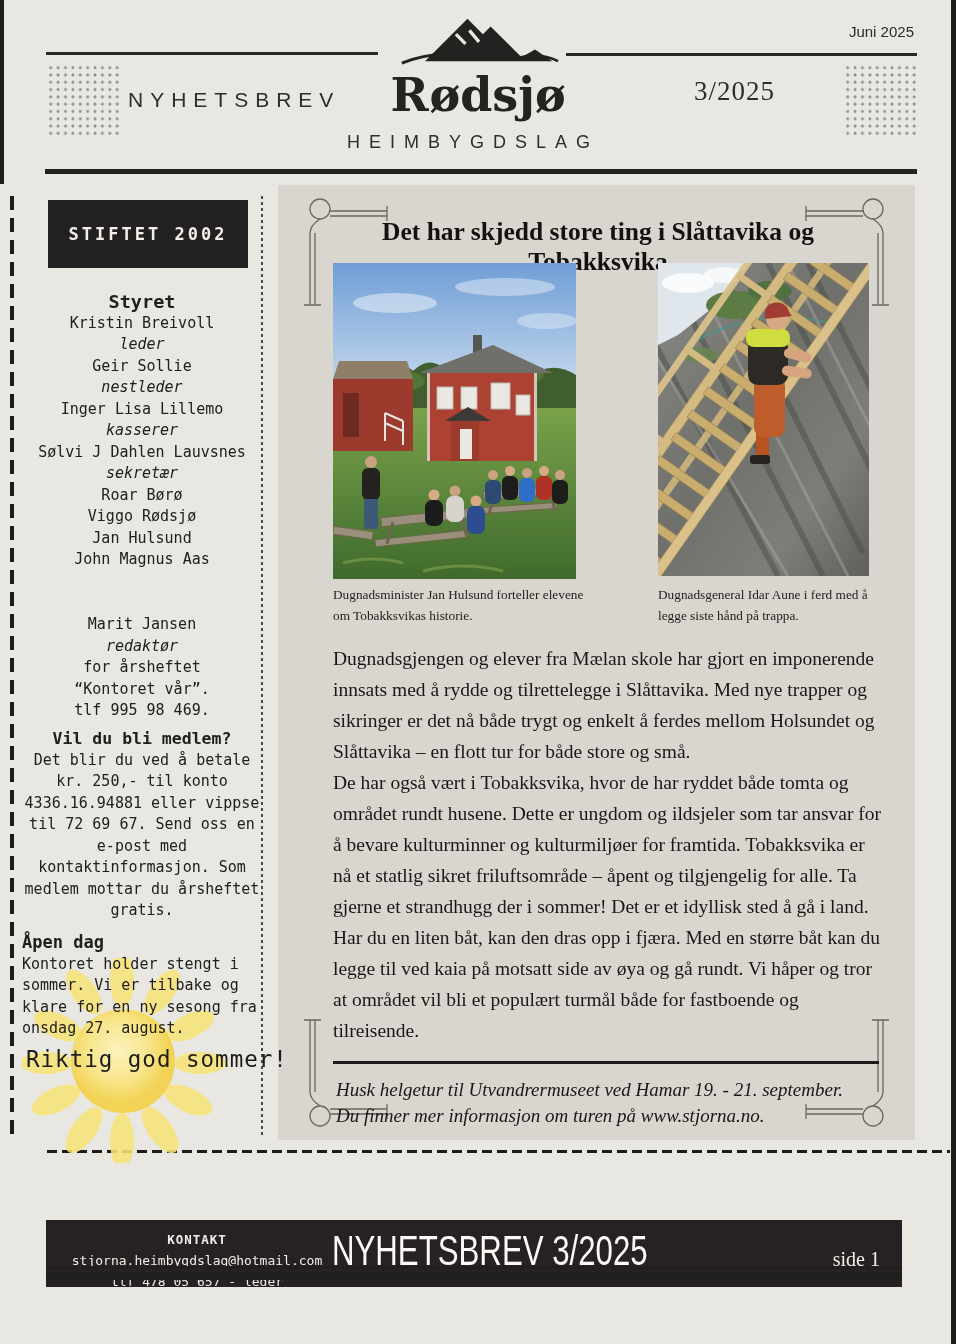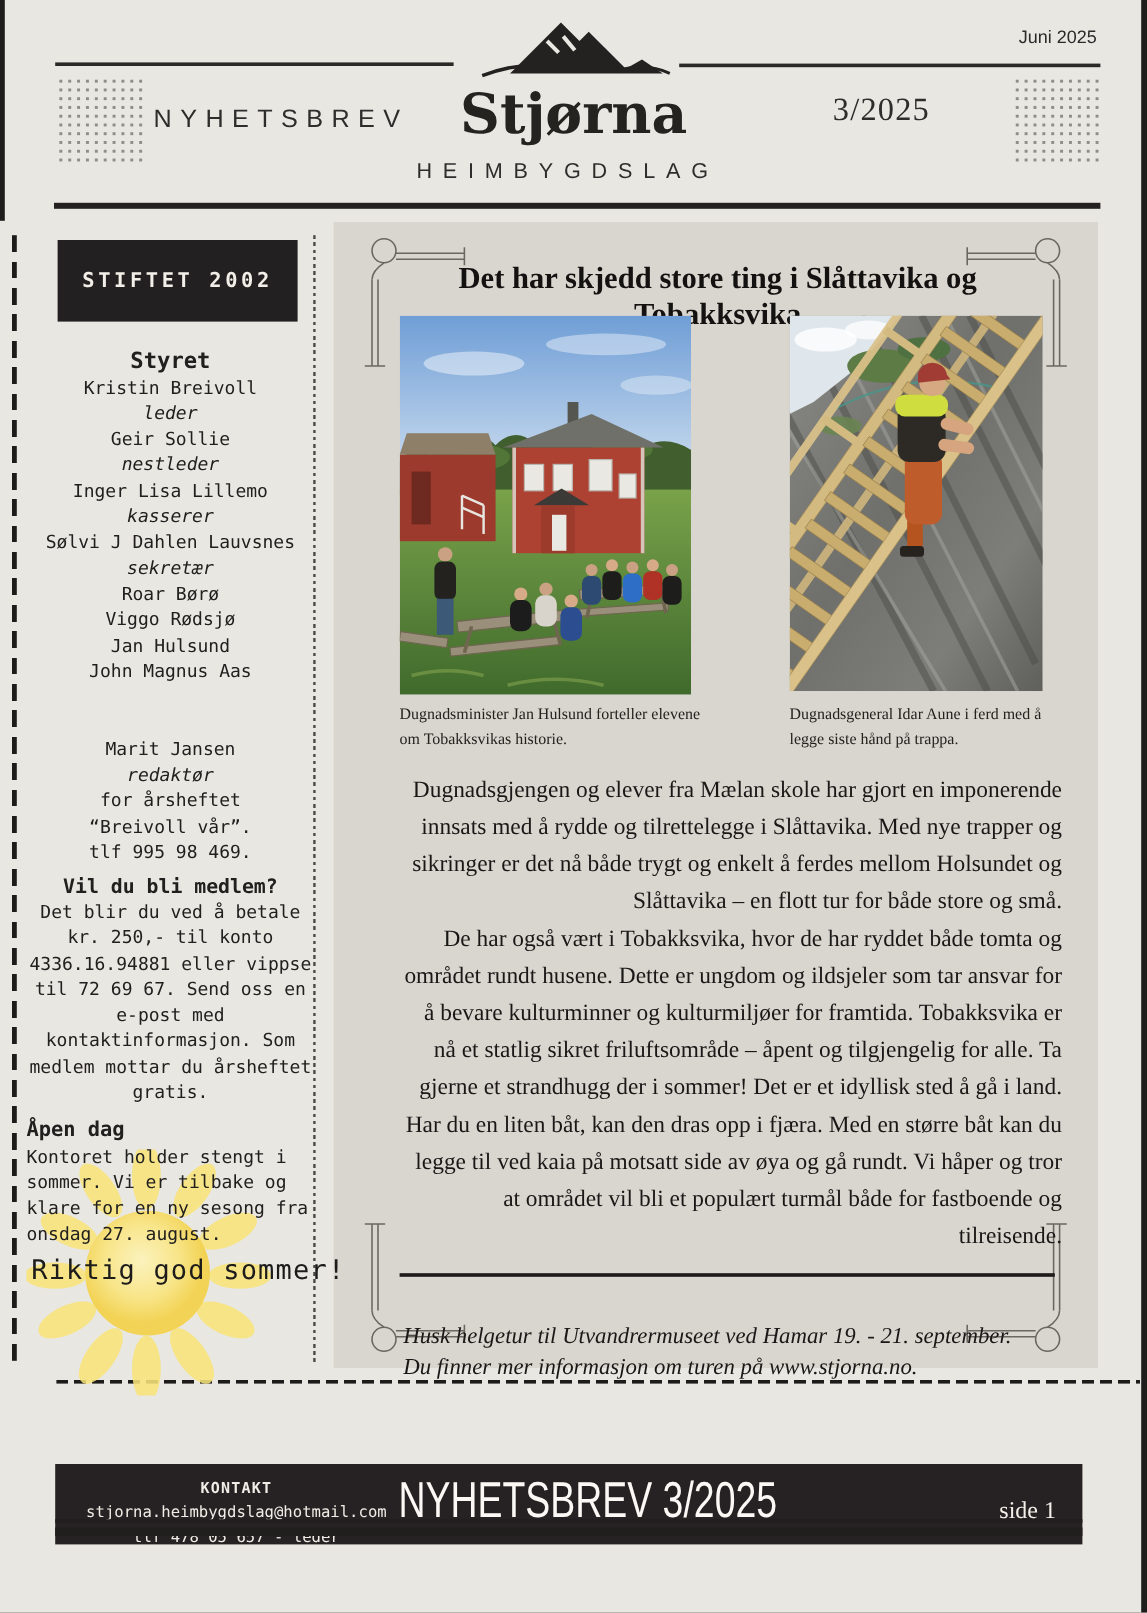--- a/index.html
+++ b/index.html
@@ -56,24 +56,24 @@
   .a-title{position:absolute;left:35px;top:32px;width:570px;text-align:center;
            font-family:"Liberation Serif",serif;font-weight:bold;font-size:25.5px;color:#131211;}
   .photo{position:absolute;overflow:hidden;}
   .photo svg{display:block;width:100%;height:100%;}
   .photo-left{left:55px;top:78px;width:243px;height:316px;}
   .photo-right{left:380px;top:78px;width:211px;height:313px;}
   .caption{position:absolute;top:399px;font-family:"Liberation Serif",serif;font-size:13.3px;
            line-height:1.6;color:#23221f;}
   .caption-left{left:55px;width:252px;} .caption-right{left:380px;width:218px;}
   .a-body{position:absolute;left:55px;top:458px;width:552px;font-family:"Liberation Serif",serif;
-          font-size:19.5px;line-height:31px;color:#191817;text-align:right;}
+          font-size:19.5px;line-height:31px;color:#191817;}
   .a-body p{margin:0;}
   .a-hr{position:absolute;left:55px;top:876px;width:546px;height:2.5px;background:#1c1b1a;}
-  .a-note{position:absolute;left:58px;top:916px;width:560px;font-family:"Liberation Serif",serif;
+  .a-note{position:absolute;left:58px;top:892px;width:560px;font-family:"Liberation Serif",serif;
           font-style:italic;font-size:19px;line-height:26px;color:#191817;}
   
   .sep{position:absolute;left:47px;top:1150px;width:903px;height:3px;
        background:repeating-linear-gradient(90deg,#1d1c1b 0 10px,transparent 10px 15px);}
   .fbar{position:absolute;left:46px;top:1220px;width:856px;height:67px;background:#262223;
         color:#f0ede7;}
   .f-contact{position:absolute;left:20px;top:9px;width:262px;text-align:center;font-size:13px;
              line-height:21px;}
   .f-contact .k{font-size:12.5px;font-weight:bold;letter-spacing:1px;}
   .f-title{position:absolute;left:286px;top:7px;font-family:"Liberation Sans",sans-serif;
@@ -99,21 +99,21 @@
   <svg class="logo-svg" viewBox="0 0 170 62">
     <path d="M28,54 L72,10 L88,26 L96,18 L128,50 L142,42 L160,54 Z" fill="#242220"></path>
     <path d="M60,26 l10,10 m4,-14 l10,12" stroke="#e9e7e2" stroke-width="3.5" fill="none"></path>
     <path d="M4,56 Q40,42 70,50" stroke="#242220" stroke-width="3" fill="none"></path>
     <path d="M120,52 Q145,44 166,54" stroke="#242220" stroke-width="2.5" fill="none"></path>
   </svg>
 
   <div class="dots left"></div>
   <div class="dots right"></div>
   <div class="h-kicker">NYHETSBREV</div>
-  <div class="h-name">Stjørna</div>
+  <div class="h-name">Rødsjø</div>
   <div class="h-sub">HEIMBYGDSLAG</div>
   <div class="h-issue">3/2025</div>
   <div class="h-thick"></div>
 
   <div class="sb-dash-left"></div>
   <div class="sb-dot-right"></div>
 
   <div class="stiftet">STIFTET 2002</div>
 
   <div class="sb-block" id="sb-board">
@@ -129,21 +129,21 @@
     <div>Roar Børø</div>
     <div>Viggo Rødsjø</div>
     <div>Jan Hulsund</div>
     <div>John Magnus Aas</div>
   </div>
 
   <div class="sb-block" id="sb-editor">
     <div>Marit Jansen</div>
     <div class="italic">redaktør</div>
     <div>for årsheftet</div>
-    <div>“Breivoll vår”.</div>
+    <div>“Kontoret vår”.</div>
     <div>tlf 995 98 469.</div>
   </div>
 
   <div class="sb-block" id="sb-member">
     <div class="sb-head-sm">Vil du bli medlem?</div>
     <div>Det blir du ved å betale kr. 250,- til konto 4336.16.94881 eller vippse til 72 69 67. Send oss en e-post med kontaktinformasjon. Som medlem mottar du årsheftet gratis.</div>
   </div>
 
   <div class="sb-block" id="sb-openday">
     <div class="sb-head-sm">Åpen dag</div>

